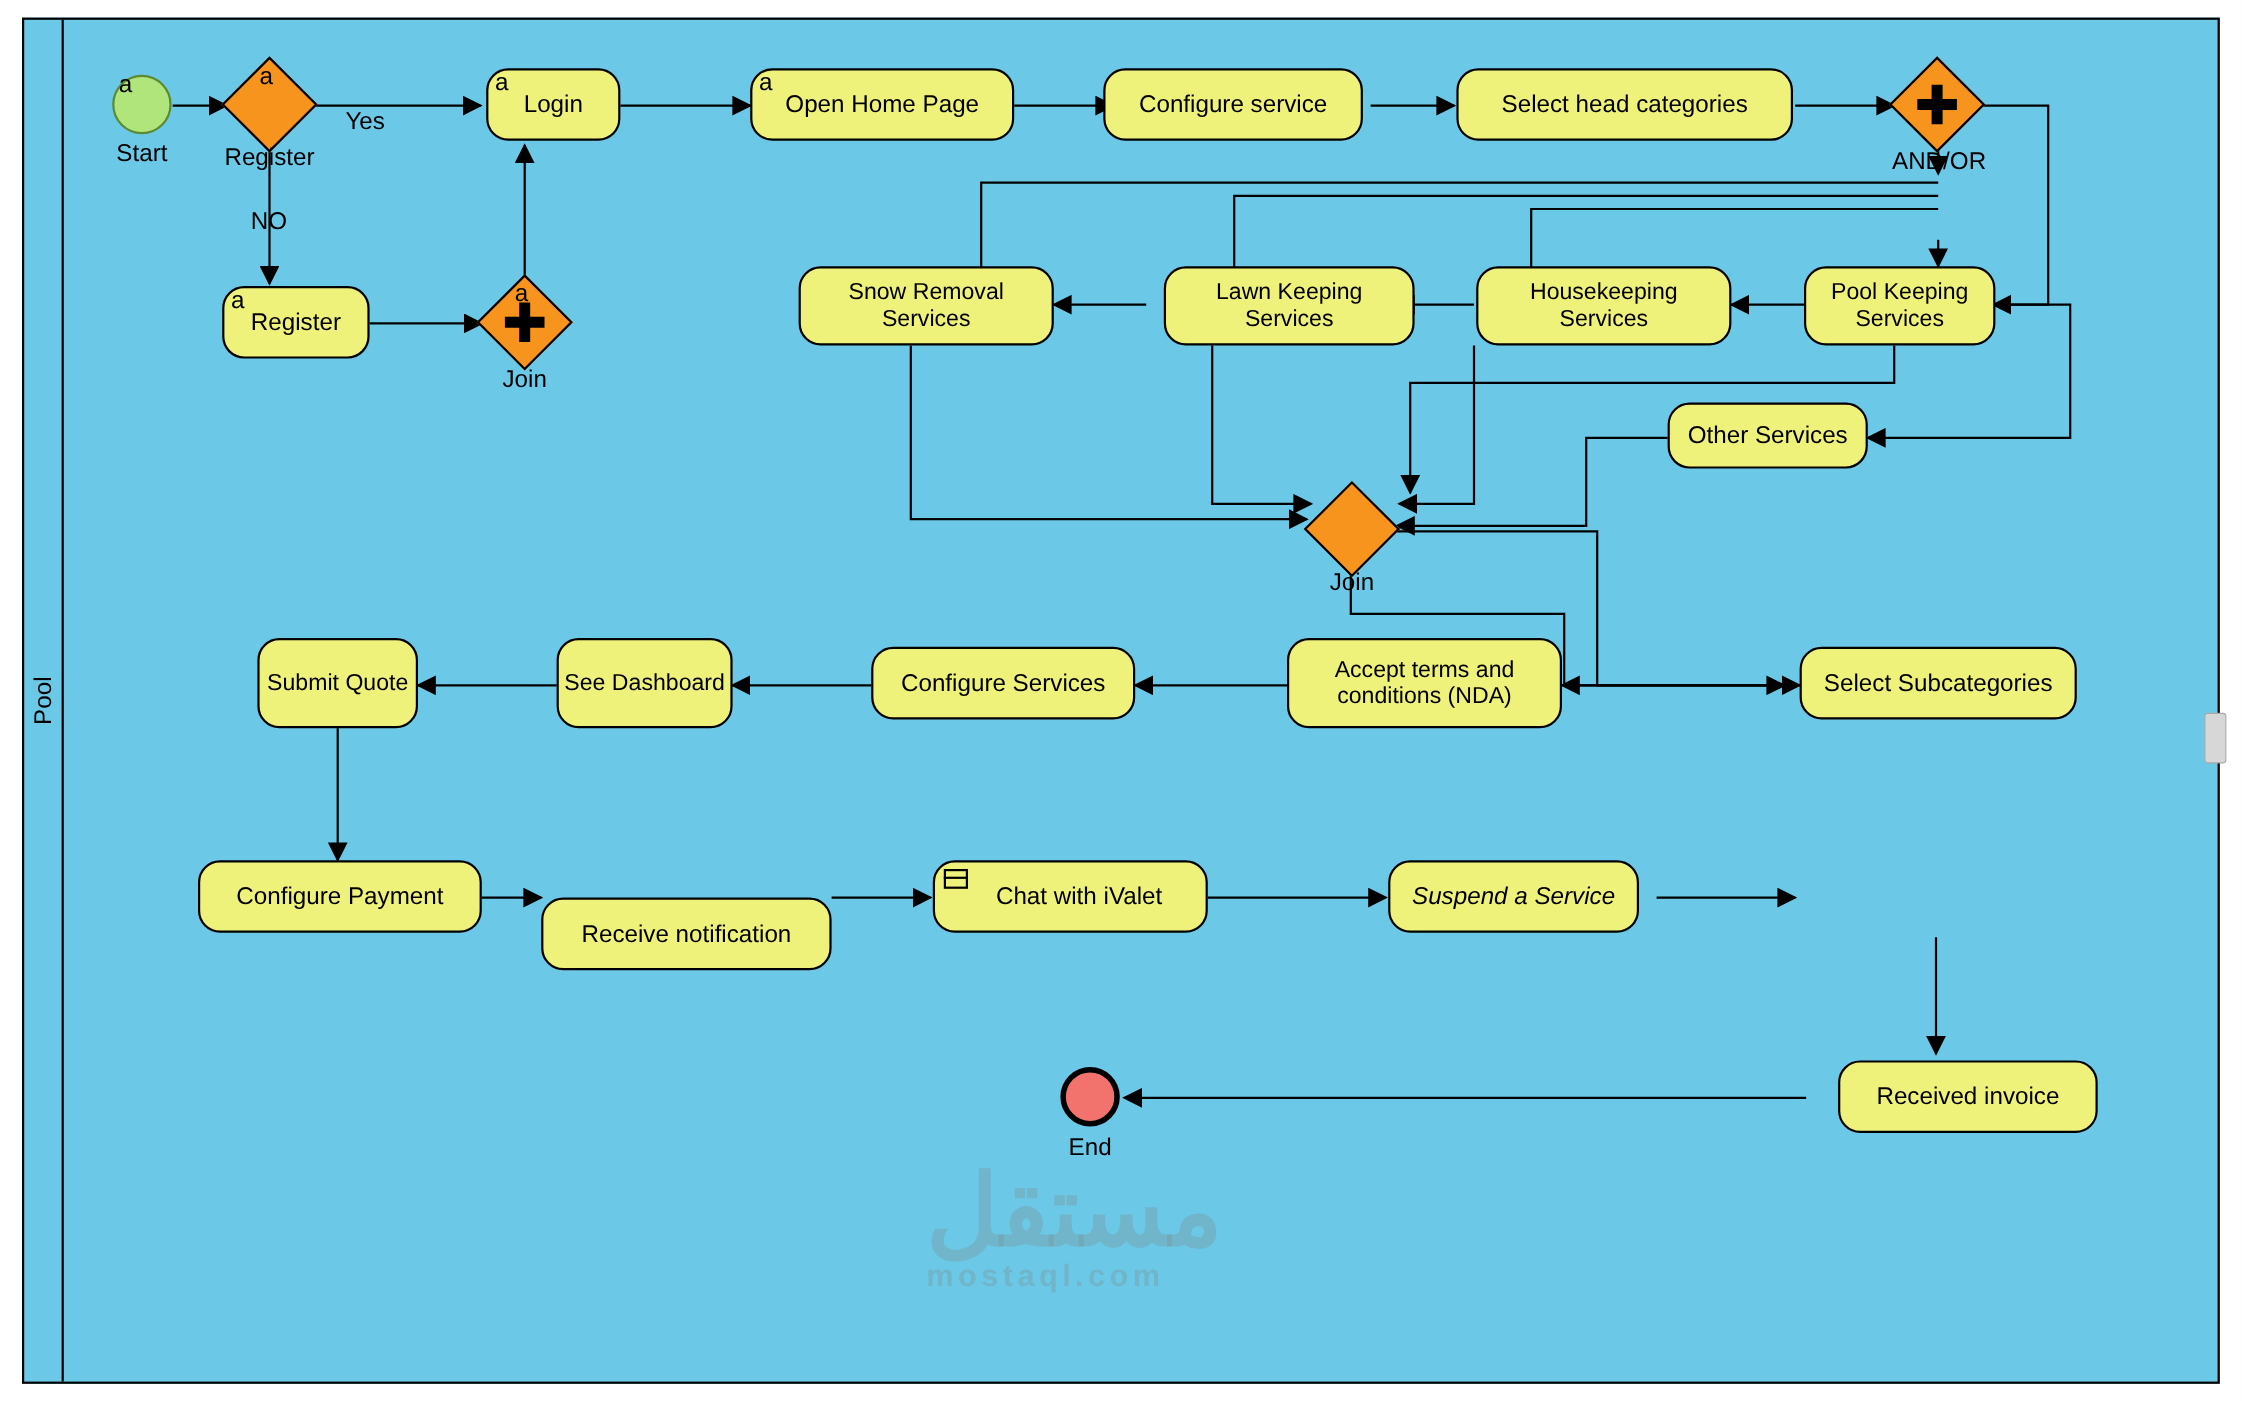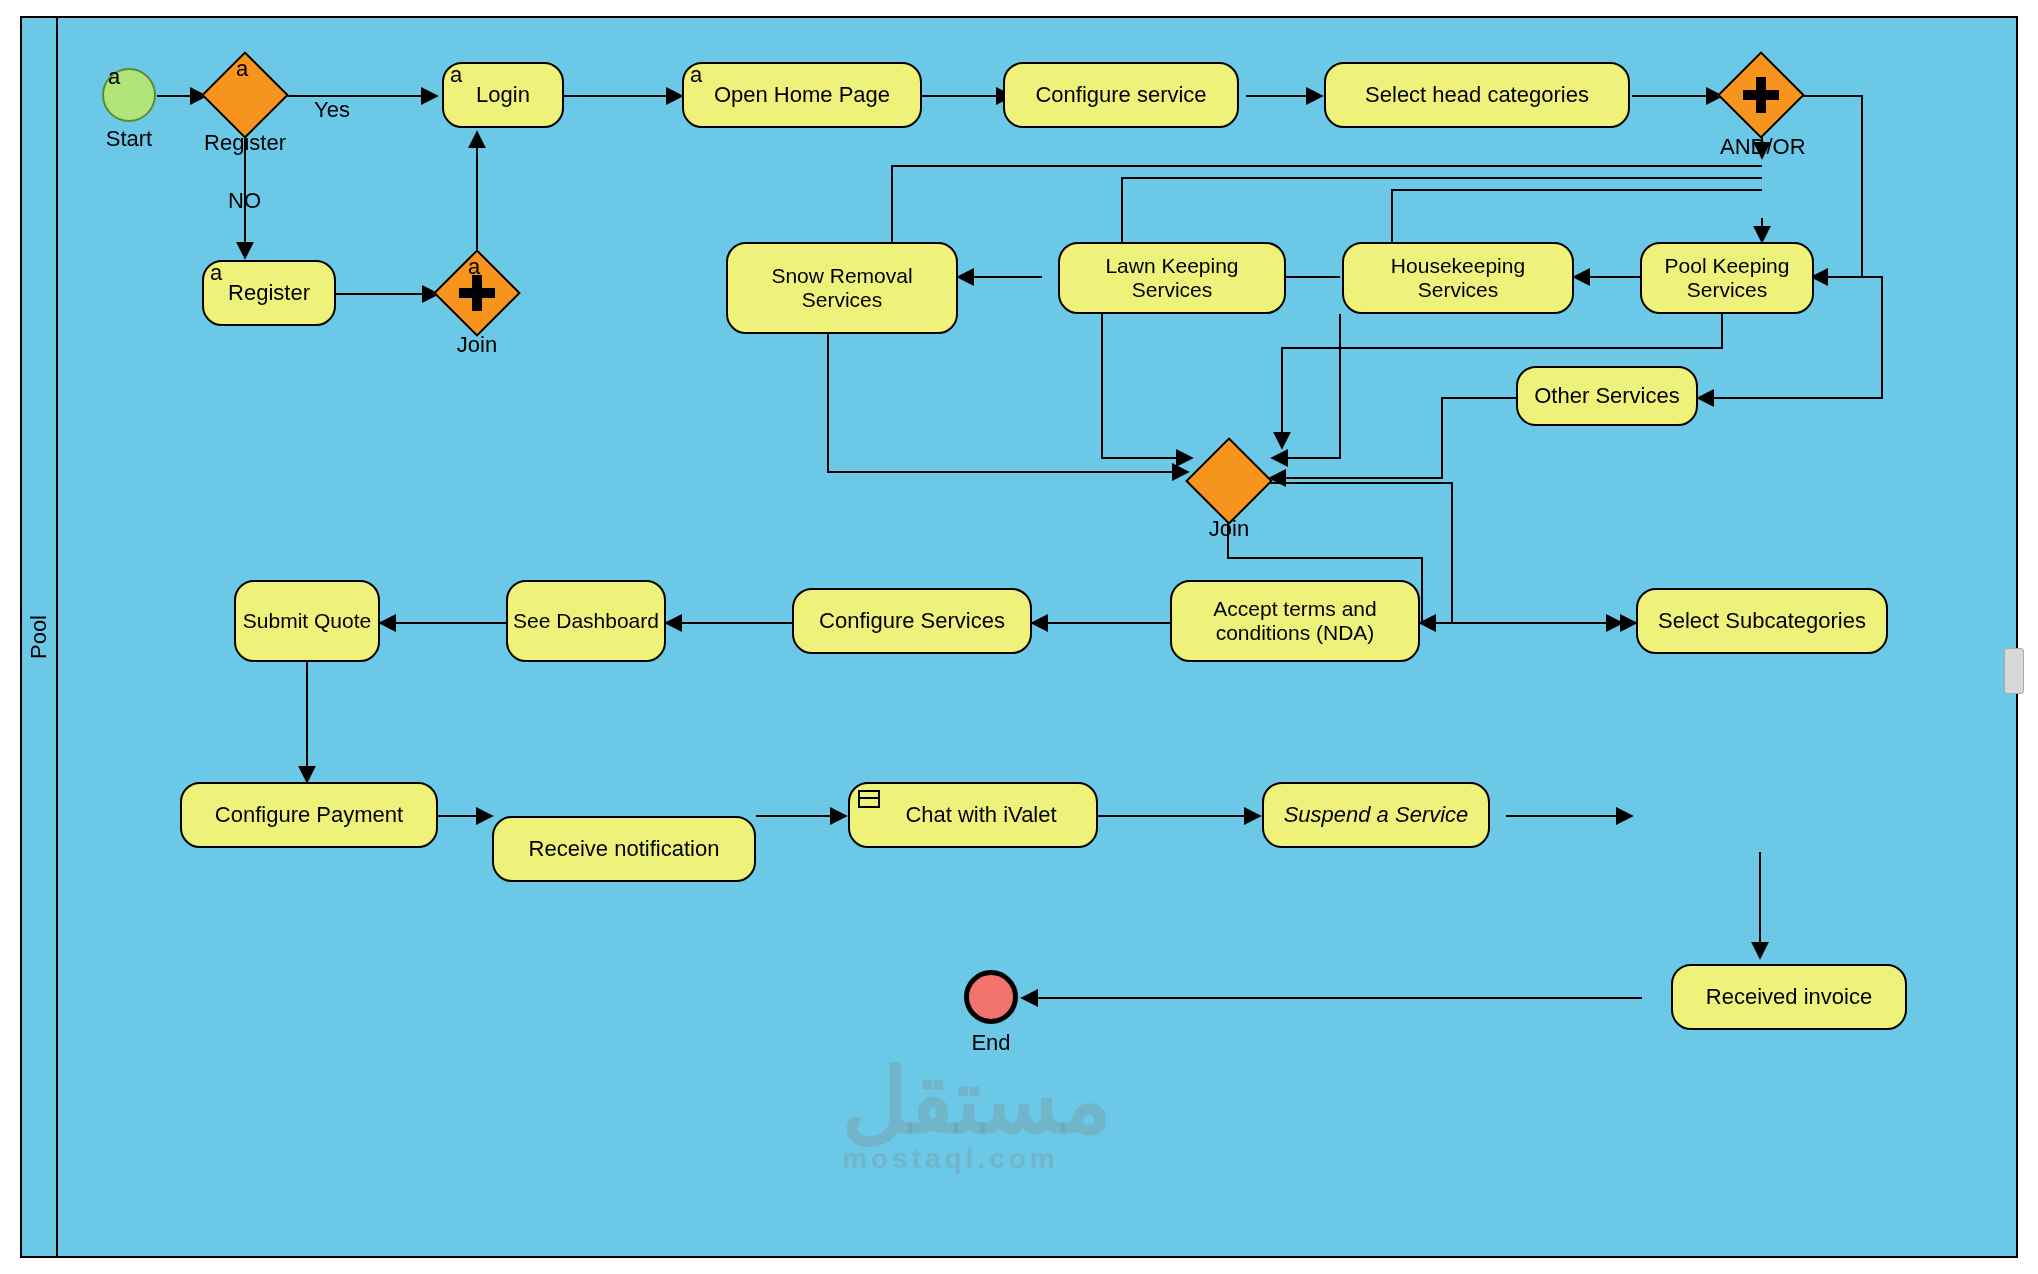--- a/index.html
+++ b/index.html
@@ -317,21 +317,21 @@
       <div class="diamond"></div>
       <div class="plus">
         <svg viewBox="0 0 44 44">
             <path d="M22 4 V40 M4 22 H40" stroke="#000" stroke-width="10"></path>
           </svg>
       </div>
       <span class="a-mark">a</span>
     </div>
     <div class="label" style="left:430px; top:314px; width:50px;">Join</div>
 
-    <div class="task small" style="left:704px; top:224px; width:232px; height:92px;">
+    <div class="task small" style="left:704px; top:224px; width:232px; height:72px;">
       <span>Snow Removal Services</span>
     </div>
     <div class="task small" style="left:1036px; top:224px; width:228px; height:72px;">
       <span>Lawn Keeping Services</span>
     </div>
     <div class="task small" style="left:1320px; top:224px; width:232px; height:72px;">
       <span>Housekeeping Services</span>
     </div>
     <div class="task small" style="left:1618px; top:224px; width:174px; height:72px;">
       <span>Pool Keeping Services</span>

